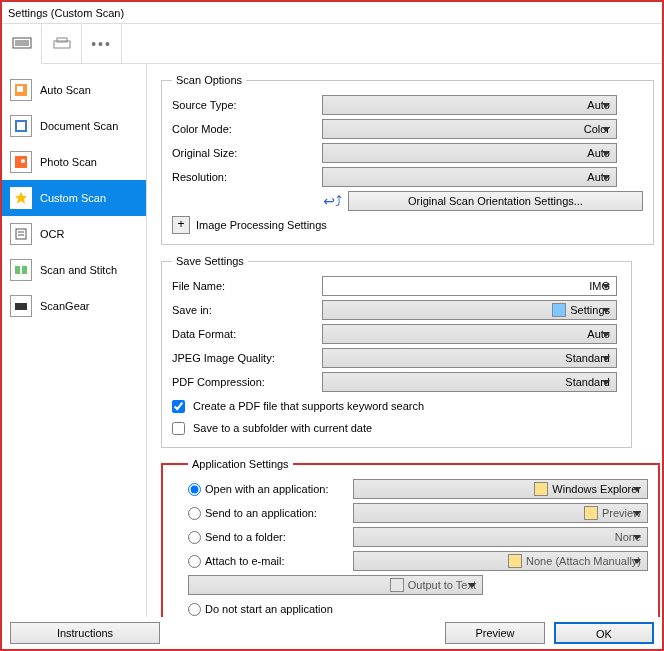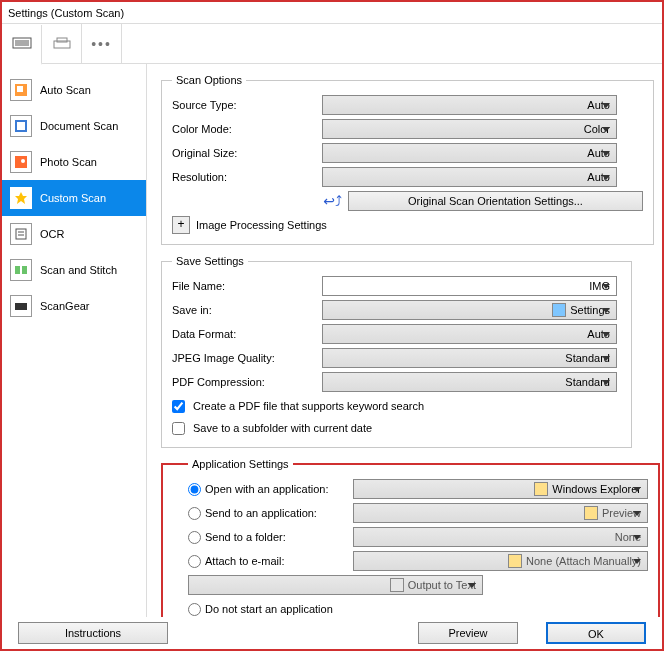--- a/index.html
+++ b/index.html
@@ -30,21 +30,21 @@
   .combo .mini.blue { background: #7ec6ff; }
   .combo .mini.doc { background: #e6e6e6; }
   .combo .mini.exp { background: #ffe08a; }
   .btn-wide { flex: 0 0 295px; height: 20px; border: 1px solid #888; background: linear-gradient(#f3f3f3,#e2e2e2); text-align: center; line-height: 18px; }
   .inline-left { display: flex; align-items: center; gap: 6px; margin-top: 4px; }
   .small-btn { width: 18px; height: 18px; border: 1px solid #888; background: #eee; text-align: center; line-height: 14px; font-size: 12px; }
   .check-row { display: flex; align-items: center; gap: 4px; margin-top: 4px; height: 18px; }
   input[type=checkbox], input[type=radio] { margin: 0 4px 0 0; }
   .radio-row { display: flex; align-items: center; height: 22px; margin-bottom: 2px; }
   .radio-cell { width: 165px; display: flex; align-items: center; }
-  .footer { height: 32px; display: flex; align-items: center; padding: 0 16px; gap: 28px; }
+  .footer { height: 32px; display: flex; align-items: center; padding: 0 8px; gap: 9px; }
   .footer .spacer { flex: 1; }
   .foot-btn { height: 22px; border: 1px solid #888; background: linear-gradient(#f5f5f5,#e4e4e4); padding: 0 10px; min-width: 100px; text-align: center; line-height: 20px; }
   .foot-btn.primary { border: 2px solid #0b6bd3; }
   .return-icon { width: 20px; height: 16px; color: #2b5bd0; font-size: 14px; text-align: right; margin-left: auto; margin-right: 6px; }
   svg { display: block; }
 </style>
 </head>
 <body>
 
 <div class="window">

